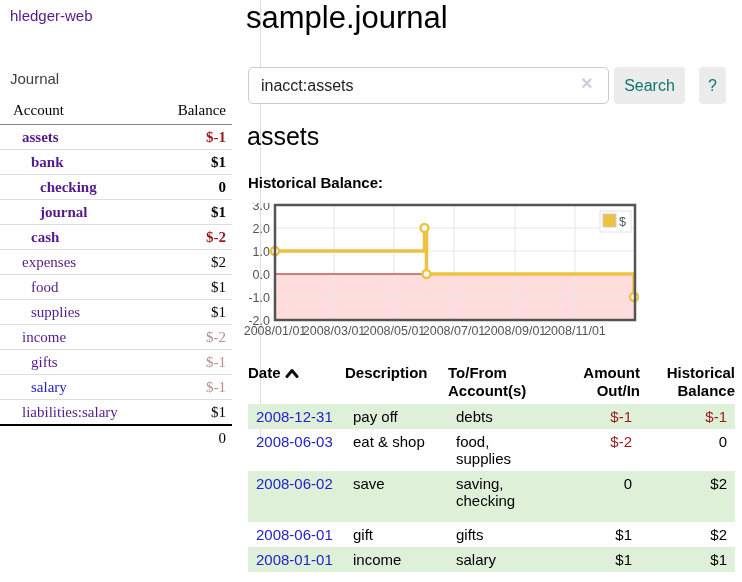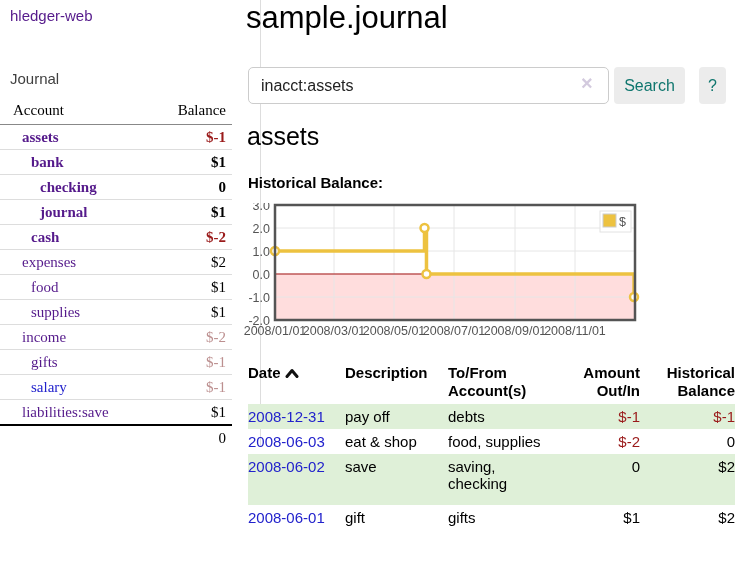--- a/index.html
+++ b/index.html
@@ -53,21 +53,21 @@
   .chart-title { position:absolute; top:174px; left:0; font-size:15px; font-weight:bold; }
   svg.chart { position:absolute; top:203px; left:-5px; }
   svg.chart text { font-family:"Liberation Sans", sans-serif; }
   .tick { font-size:12.5px; fill:#545454; }
 
   
   table.register { position:absolute; top:360px; left:0; width:487px;
                    border-collapse:collapse; font-size:15px; table-layout:fixed; }
   .register th { font-weight:bold; text-align:left; vertical-align:top;
                  white-space:pre-line; padding:4px 0; line-height:18px; }
-  .register td { vertical-align:top; padding:4px 0; line-height:17px; }
+  .register td { vertical-align:top; padding:4px 8px; line-height:17px; }
   .register th.r, .register td.r { text-align:right; }
   .register tr.green { background:#dff0d8; }
   .register a { color:#2222cc; }
   .register tr.tall td { padding-bottom:13px; }
   .sort-icon { vertical-align:-1px; margin-left:4px; }
 </style>
 </head>
 <body>
 
 <div class="sidebar">
@@ -120,21 +120,21 @@
         </tr>
       <tr class="i2">
         <td class="acct"><a>gifts</a></td>
         <td class="bal faded">$-1</td>
         </tr>
       <tr class="i2">
         <td class="acct"><a class="blue">salary</a></td>
         <td class="bal faded">$-1</td>
         </tr>
       <tr class="i1">
-        <td class="acct"><a>liabilities:save</a></td>
+        <td class="acct"><a>liabilities:salary</a></td>
         <td class="bal">$1</td>
         </tr>
       <tr class="total">
         <td class="acct"></td>
         <td class="bal">0</td>
         </tr>
     </tbody>
   </table>
 </div>
 
@@ -231,15 +231,22 @@
         <td class="r">0</td>
         <td class="r">$2</td>
         </tr>
       <tr>
         <td><a>2008-06-01</a></td>
         <td>gift</td>
         <td>gifts</td>
         <td class="r">$1</td>
         <td class="r">$2</td>
         </tr>
+      <tr class="green">
+        <td><a>2008-01-01</a></td>
+        <td>income</td>
+        <td>salary</td>
+        <td class="r">$1</td>
+        <td class="r">$1</td>
+        </tr>
     </tbody>
   </table>
 </div>
 
 </body></html>

